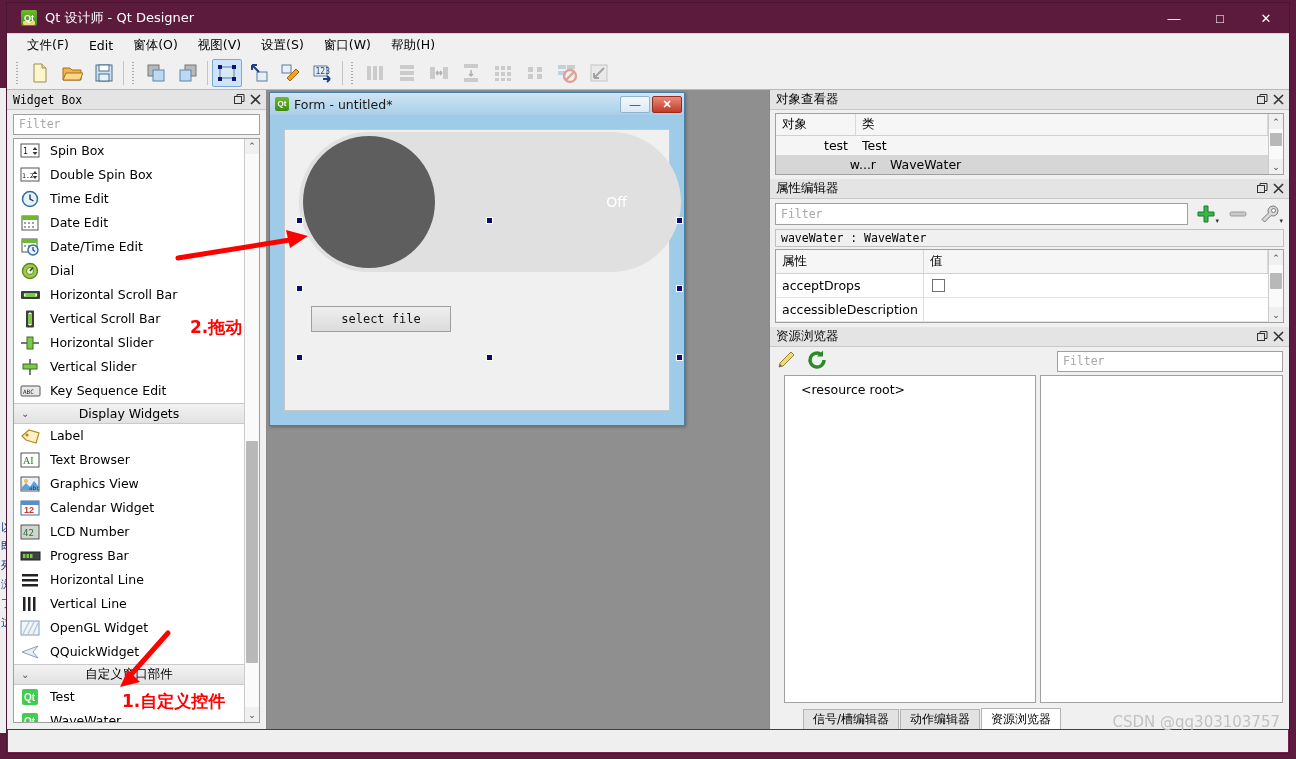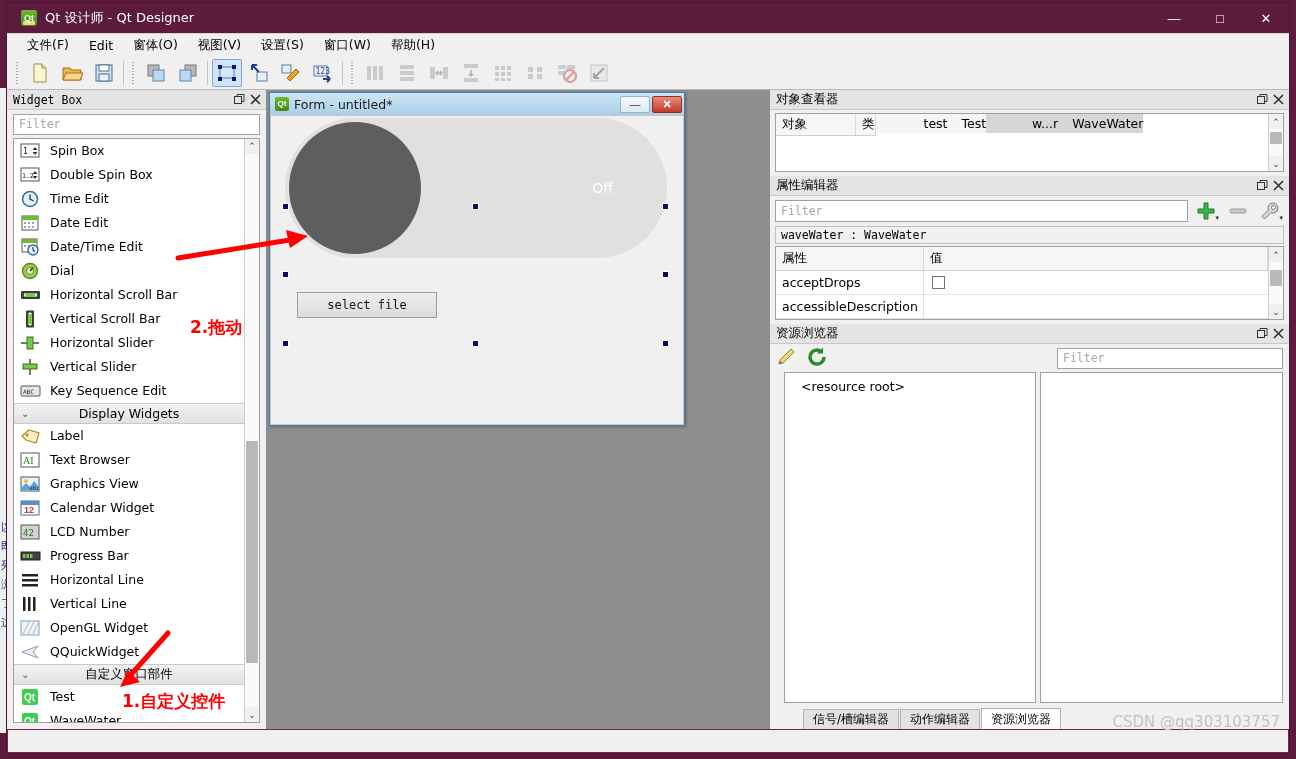--- a/index.html
+++ b/index.html
@@ -161,21 +161,21 @@
     content:"Qt"; position:absolute; inset:0; text-align:center; line-height:14px;
     font-size:8px; color:#fff; font-weight:bold;
   }
   #form-title-text { font-family:"DejaVu Sans", sans-serif; font-size:12.5px; color:#1a1a1a; flex:1 1 auto; }
   .fwbtn { width:30px; height:17px; margin-left:2px; border-radius:2px;
     display:flex; align-items:center; justify-content:center; font-size:11px; }
   .fwbtn.min { background:linear-gradient(#f4f8fb,#dce9f3); border:1px solid #8fb4cd; color:#333; }
   .fwbtn.cls { background:linear-gradient(#e98b7c,#c23a28); border:1px solid #9a2a1c; color:#fff; font-weight:bold; }
 
   #form-canvas {
-    flex:1 1 auto; margin:0; background:#f0f0f0;
+    flex:1 1 auto; margin:14px; background:#f0f0f0;
     background-image:radial-gradient(#9a9a9a .6px, transparent .7px);
     background-size:10px 10px; background-position:3px 3px;
     position:relative; border:1px solid #c7c7c7;
   }
 
   
   #wave-water {
     position:absolute; left:14px; top:2px; width:382px; height:140px;
     background:#e0e0e0; border-radius:70px;
   }
@@ -202,32 +202,32 @@
   
   #right-col { width:520px; flex:0 0 520px; background:#f0f0f0;
     display:flex; flex-direction:column; border-left:1px solid #8a8a8a; }
 
   .panel { display:flex; flex-direction:column; background:#f0f0f0; }
 
   
   #obj-inspector { flex:0 0 86px; }
   .tree-wrap { flex:1 1 auto; display:flex; margin:3px 5px 4px 5px;
     border:1px solid #a0a0a0; background:#fff; overflow:hidden; min-height:0; }
-  .tree-main { flex:1 1 auto; display:flex; flex-direction:row; overflow:hidden; }
+  .tree-main { flex:1 1 auto; display:flex; flex-direction:column; overflow:hidden; }
   .tree-header { height:22px; flex:0 0 22px; display:flex; background:#f6f6f6;
     border-bottom:1px solid #d0d0d0; }
   .tree-header .th { display:flex; align-items:center; padding-left:6px;
     font-family:"DejaVu Sans", sans-serif; font-size:12.5px; color:#000;
     border-right:1px solid #d8d8d8; }
   .tree-row { height:19px; display:flex; align-items:center;
     font-family:"DejaVu Sans", sans-serif; font-size:12.5px; color:#000; }
   .tree-row .c1 { width:80px; flex:0 0 80px; text-align:right; padding-right:8px; }
   .tree-row .c2 { flex:1 1 auto; padding-left:6px; }
   .tree-row.alt { background:#f5f5f5; }
-  .tree-row.selected { background:#d6d6d6; }
+  .tree-row.selected { background:#d6d6d6;padding-left:28px; }
 
   
   #prop-editor { flex:0 0 146px; }
   .prop-toolbar { height:30px; flex:0 0 30px; display:flex; align-items:center;
     padding:0 5px; gap:4px; }
   .prop-filter { flex:1 1 auto; height:22px; background:#fff; border:1px solid #a0a0a0;
     display:flex; align-items:center; padding:0 5px;
     font-family:"DejaVu Sans Mono", monospace; font-size:11.5px; color:#a8a8a8; }
   .pt-btn { width:28px; height:24px; display:flex; align-items:center; justify-content:center;
     position:relative; }

